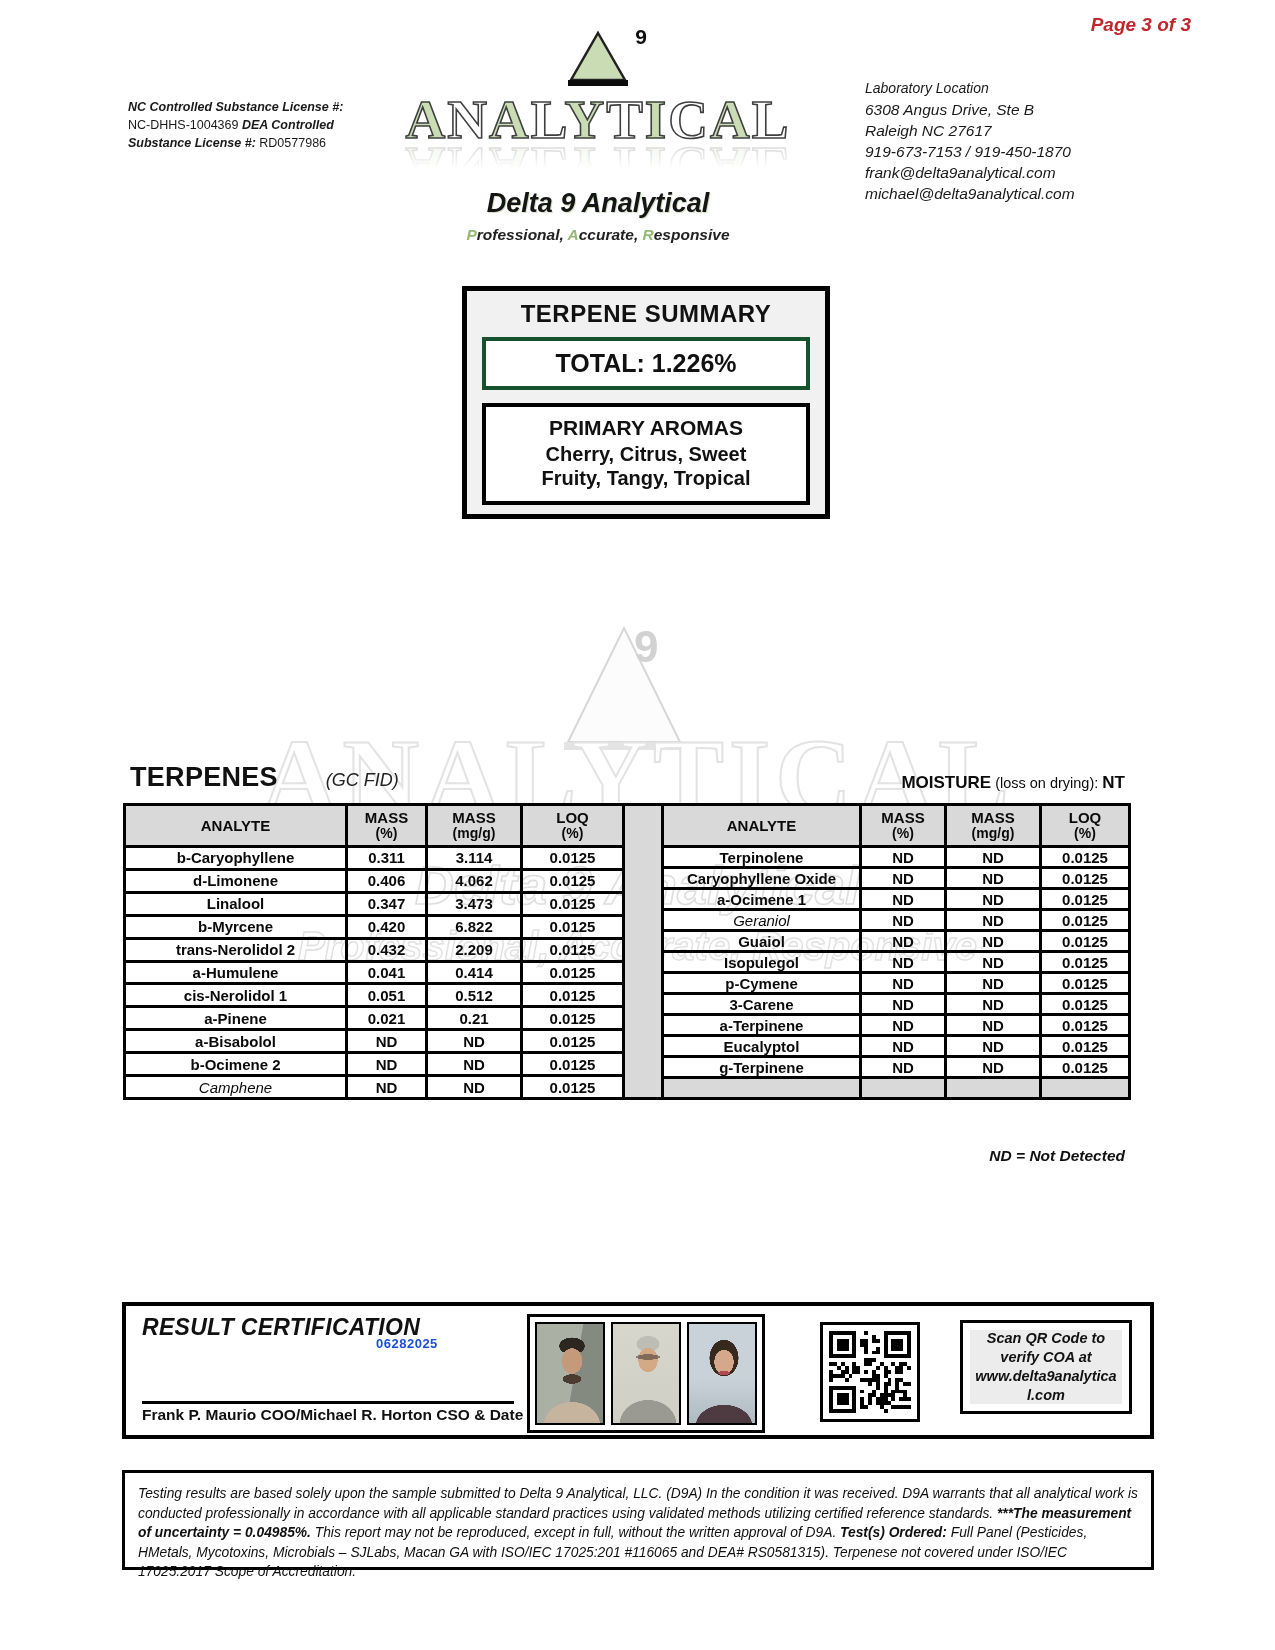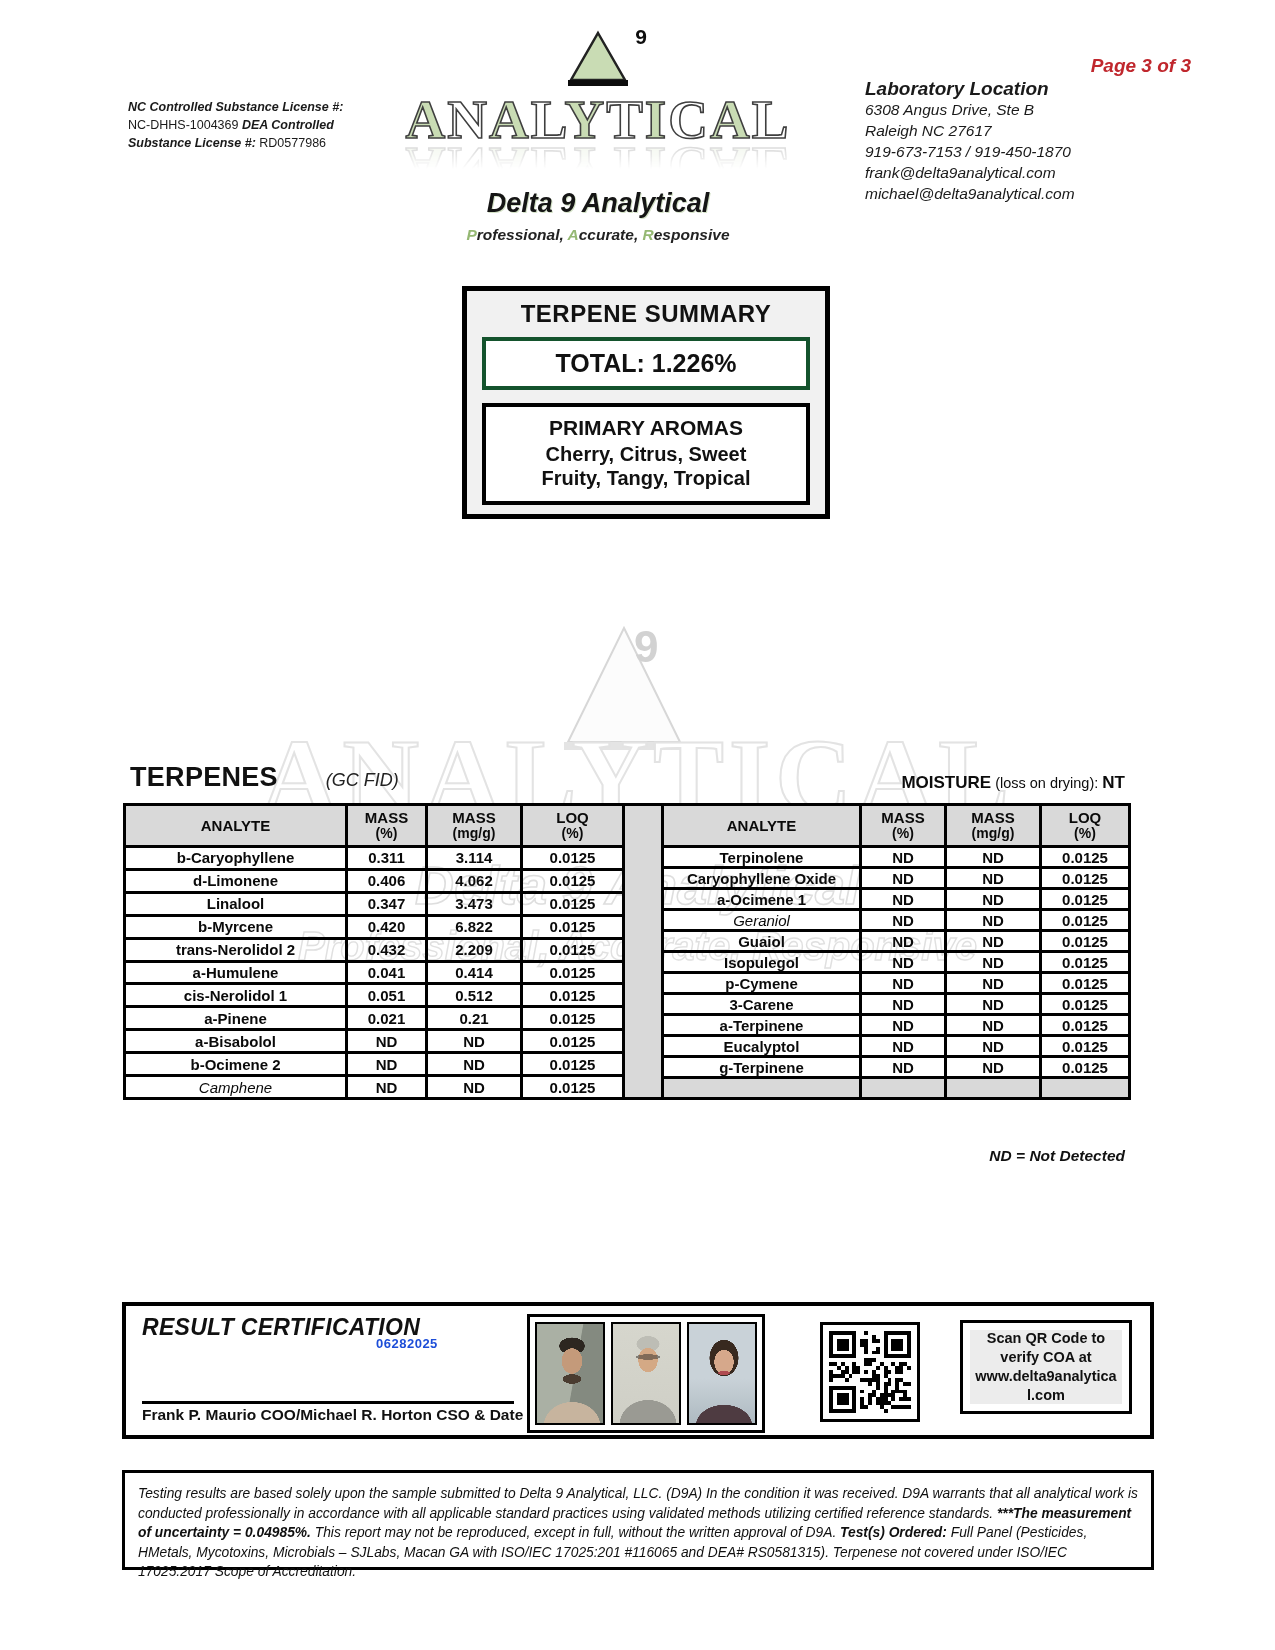--- a/index.html
+++ b/index.html
@@ -4,26 +4,26 @@
 <style>
   * { box-sizing: border-box; margin: 0; padding: 0; }
   html,body { background:#fff; }
   .page {
     position: relative; width: 1275px; height: 1650px; background: #fff;
     font-family: "Liberation Sans", sans-serif; color: #111; overflow: hidden;
   }
   .abs { position: absolute; }
 
   
-  .page-ind { right: 84px; top: 14px; font: italic 700 19px "Liberation Sans", sans-serif; color: #c0272d; margin-top: 41px; }
+  .page-ind { right: 84px; top: 14px; font: italic 700 19px "Liberation Sans", sans-serif; color: #c0272d; }
   .license { left: 128px; top: 98px; width: 260px; font-size: 12.5px; line-height: 18px; color:#1a1a1a;}
   .license .bi { font-style: italic; font-weight: 700; }
   .license .n { font-style: normal; font-weight: 400; }
   .lab { left: 865px; top: 78px; width: 290px; font-style: italic; font-size: 15.5px; line-height: 21px; color:#1a1a1a;}
-  .lab .lab-title { font-weight: 700; font-size: 19px; }
+  .lab .lab-title { font-weight: 400; font-size: 14px; }
 
   .logo { left: 358px; top: 30px; width: 480px; text-align: center; }
   .logo-mark { position: relative; display: inline-block; height: 60px; }
   .logo-mark .digit { position: absolute; right: -17px; top: -5px; font-weight: 700; font-size: 21px; color:#0d0d0d; font-style: normal;}
   .brand-word, .brand-reflect {
     font-family: "Liberation Serif", serif; font-weight: 700; font-size: 55px; letter-spacing: 2px;
     -webkit-text-stroke: 1.6px #3f3f3f; line-height: 1; white-space: nowrap;
   }
   .brand-word .lg { color: #c9dcb4; } .brand-word .lw { color: #ffffff; }
   .brand-reflect { transform: scaleY(-1); opacity: .26; margin-top: -8px;
@@ -94,21 +94,21 @@
   .p3 .art { background:
     radial-gradient(ellipse 7px 3px   at 35px 49px,  #b04a50 80%, transparent 81%),
     radial-gradient(ellipse 16px 20px at 35px 38px,  #d6a88b 60%, transparent 61%),
     radial-gradient(ellipse 24px 30px at 35px 34px,  #38291f 60%, transparent 61%),
     radial-gradient(ellipse 40px 30px at 35px 102px, #4e3b41 70%, transparent 71%),
     linear-gradient(#c9d2d8 55%, #aebac1); }
   .qr-box { left: 694px; top: 16px; width: 100px; height: 100px; border: 3px solid #000; display: flex; align-items: center; justify-content: center; background:#fff; }
   .qr-box svg { width: 82px; height: 82px; }
   .scan-box { left: 834px; top: 14px; width: 172px; height: 94px; border: 3px solid #000; padding: 7px; background:#fff; }
   .scan-inner { background: #ececec; width: 100%; height: 100%; display: flex; align-items: center; justify-content: center;
-    text-align: center; font-size: 14.5px; font-weight: 700; line-height: 1.3; overflow-wrap: anywhere; padding: 0 5px; }
+    text-align: center; font-size: 14.5px; font-weight: 700; line-height: 1.3; overflow-wrap: anywhere; padding: 0 5px; font-style: italic; }
 
   
   .footer { left: 122px; top: 1470px; width: 1032px; height: 100px; border: 3px solid #000;
     padding: 11px 13px 0; font: italic 13.8px/19.5px "Liberation Sans", sans-serif; color: #101010; overflow: visible; background:transparent; }
   .footer .fb { font-weight: 700; }
 </style>
 </head>
 <body>
 
 <div class="page">

